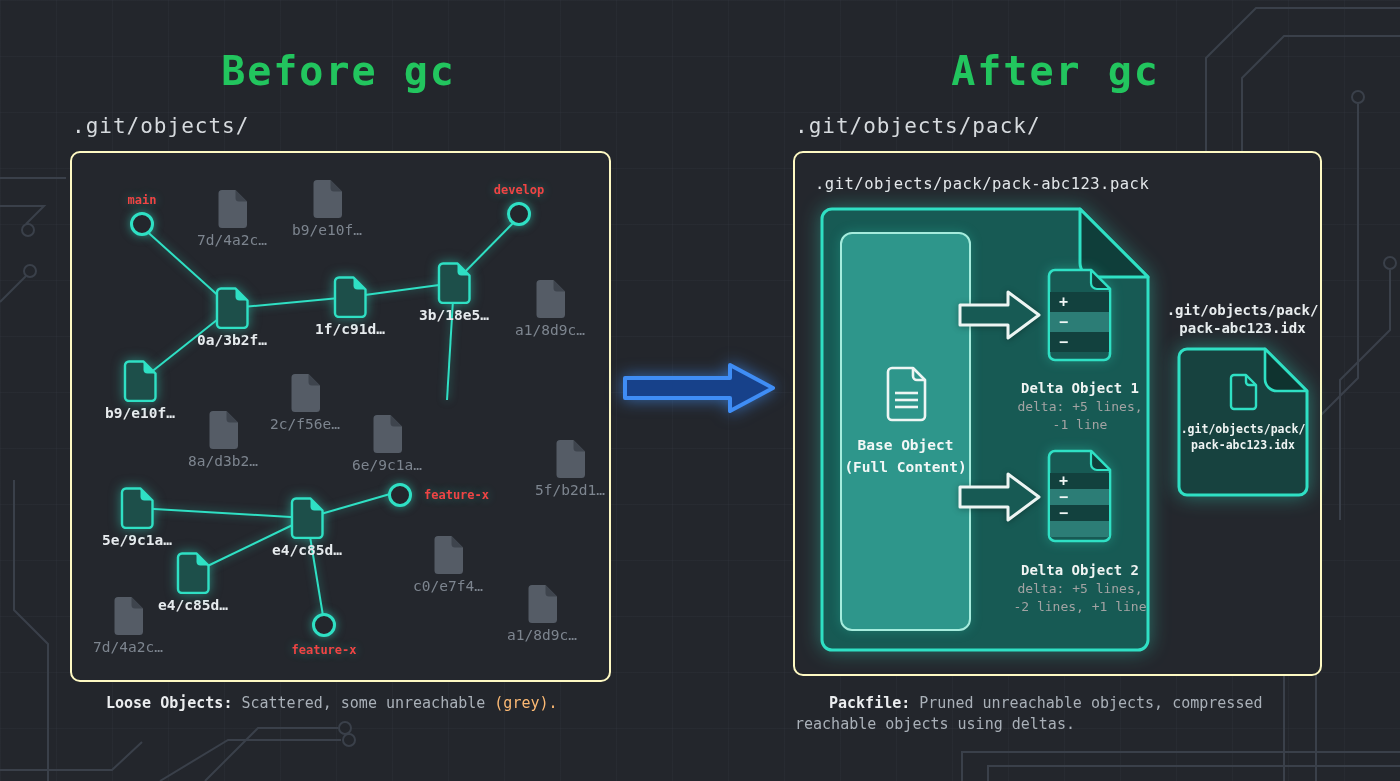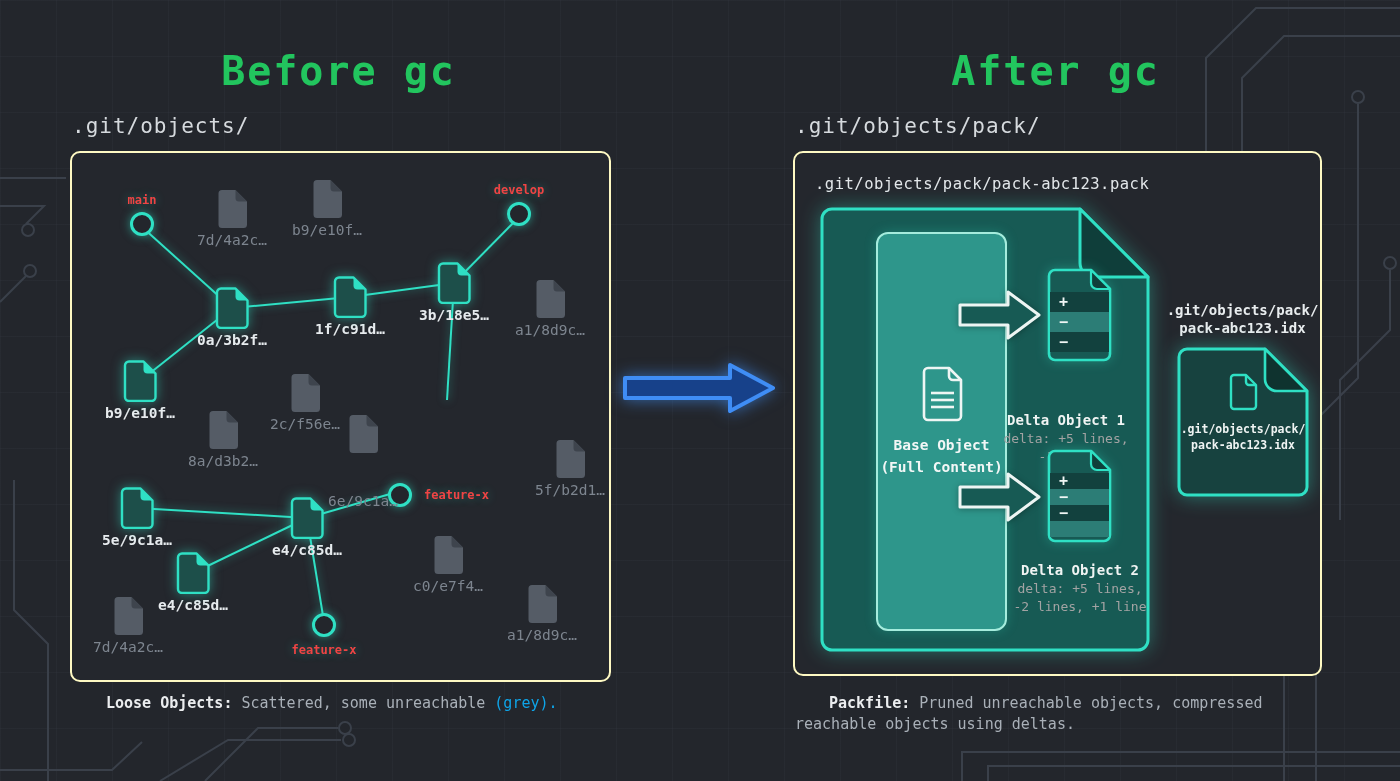--- a/index.html
+++ b/index.html
@@ -33,35 +33,35 @@
   .branch.row{flex-direction:row;width:auto;gap:12px;}
   .bcircle{width:18px;height:18px;border-radius:50%;border:3px solid #2fe0c4;background:#23262c;
     box-shadow:0 0 10px rgba(47,224,196,.55);flex:none;}
   .blabel{font-size:12px;font-weight:700;color:#ef4444;text-shadow:0 0 10px rgba(47,224,196,.4);
     white-space:nowrap;}
   .branch.col .bcircle{margin-top:5px;}
   .branch.col2 .blabel{margin-top:6px;}
 
   .caption{position:absolute;font-size:15px;color:#a9b0b8;line-height:21px;}
   .caption .lead{font-weight:700;color:#ebedef;margin-left:34px;}
-  .caption .dim{color:#0ea5e9;}
+  .caption .dim{color:#fdba74;}
 
   
   .gitgc{position:absolute;left:620px;top:310px;width:160px;text-align:center;
     font-size:30px;font-weight:700;color:#eef1f3;letter-spacing:2px;}
   .bluearrow{position:absolute;left:622px;top:362px;
     filter:drop-shadow(0 0 8px rgba(63,141,245,.65));}
 
   
   .rp-item{position:absolute;}
   .pack-title{position:absolute;left:20px;top:22px;font-size:15.5px;color:#e3e7ea;letter-spacing:.5px;}
   .packfile-svg{filter:drop-shadow(0 0 10px rgba(47,224,196,.4));}
   .base-object{position:absolute;left:45px;top:79px;width:127px;height:395px;border-radius:12px;
     background:#2e968b;border:2px solid #a5ecdd;display:flex;flex-direction:column;align-items:center;
-    box-shadow:0 0 12px rgba(47,224,196,.25);margin-left:36px;}
+    box-shadow:0 0 12px rgba(47,224,196,.25);}
   .base-object .doc{margin-top:132px;}
   .base-text{margin-top:12px;font-size:14.5px;font-weight:700;color:#f2f7f6;text-align:center;line-height:22px;}
   .warrow{position:absolute;filter:drop-shadow(0 1px 3px rgba(0,0,0,.3));}
   .delta-icon{position:absolute;width:65px;height:94px;}
   .delta-icon svg{position:absolute;inset:0;filter:drop-shadow(0 0 6px rgba(47,224,196,.35));}
   .stripes{position:absolute;left:3px;right:3px;top:24px;}
   .stripe{height:20px;line-height:20px;padding-left:9px;font-size:15px;font-weight:700;color:#f0f6f5;}
   .stripe.sm{height:16px;line-height:16px;}
   .s-dark{background:#12413e;}
   .s-light{background:#2c7d76;}
@@ -219,21 +219,21 @@
         </svg>
       <div class="flabel">2c/f56e…</div>
     </div>
     <div class="fnode grey" style="left:96px;top:257px;">
       <svg width="32" height="40" viewBox="0 0 32 40">
           <path d="M6 1 H19.5 L31 12.5 V35.5 a3.5 3.5 0 0 1 -3.5 3.5 H6 a3.5 3.5 0 0 1 -3.5 -3.5 V4.5 A3.5 3.5 0 0 1 6 1 Z" fill="#555c66"></path>
           <path d="M19.5 1 V9 a3.5 3.5 0 0 0 3.5 3.5 H31 Z" fill="#3e444d"></path>
         </svg>
       <div class="flabel">8a/d3b2…</div>
     </div>
-    <div class="fnode grey" style="left:236px;top:261px;gap:36px;">
+    <div class="fnode grey" style="left:260px;top:261px;">
       <svg width="32" height="40" viewBox="0 0 32 40">
           <path d="M6 1 H19.5 L31 12.5 V35.5 a3.5 3.5 0 0 1 -3.5 3.5 H6 a3.5 3.5 0 0 1 -3.5 -3.5 V4.5 A3.5 3.5 0 0 1 6 1 Z" fill="#555c66"></path>
           <path d="M19.5 1 V9 a3.5 3.5 0 0 0 3.5 3.5 H31 Z" fill="#3e444d"></path>
         </svg>
       <div class="flabel">6e/9c1a…</div>
     </div>
     <div class="fnode grey" style="left:443px;top:286px;">
       <svg width="32" height="40" viewBox="0 0 32 40">
           <path d="M6 1 H19.5 L31 12.5 V35.5 a3.5 3.5 0 0 1 -3.5 3.5 H6 a3.5 3.5 0 0 1 -3.5 -3.5 V4.5 A3.5 3.5 0 0 1 6 1 Z" fill="#555c66"></path>
           <path d="M19.5 1 V9 a3.5 3.5 0 0 0 3.5 3.5 H31 Z" fill="#3e444d"></path>
@@ -308,21 +308,21 @@
       <svg width="65" height="94" viewBox="0 0 65 94">
         <path d="M8 2 H44 L63 21 V86 a6 6 0 0 1 -6 6 H8 A6 6 0 0 1 2 86 V8 A6 6 0 0 1 8 2 Z" fill="#175a54" stroke="#2fe0c4" stroke-width="2.6" stroke-linejoin="round"></path>
         <path d="M44 2 V15 a6 6 0 0 0 6 6 H63 Z" fill="#0f3e3a" stroke="#2fe0c4" stroke-width="2.2" stroke-linejoin="round"></path>
       </svg>
       <div class="stripes">
         <div class="stripe s-dark">+</div>
         <div class="stripe s-light">−</div>
         <div class="stripe s-dark">−</div>
       </div>
     </div>
-    <div class="delta-label" style="left:191px;top:226px;margin-top:32px;">
+    <div class="delta-label" style="left:205px;top:226px;">
       <div class="t">Delta Object 1</div>
       <div class="d">delta: +5 lines,</div>
       <div class="d">-1 line</div>
     </div>
 
     <div class="delta-icon" style="left:252px;top:296px;">
       <svg width="65" height="94" viewBox="0 0 65 94">
         <path d="M8 2 H44 L63 21 V86 a6 6 0 0 1 -6 6 H8 A6 6 0 0 1 2 86 V8 A6 6 0 0 1 8 2 Z" fill="#175a54" stroke="#2fe0c4" stroke-width="2.6" stroke-linejoin="round"></path>
         <path d="M44 2 V15 a6 6 0 0 0 6 6 H63 Z" fill="#0f3e3a" stroke="#2fe0c4" stroke-width="2.2" stroke-linejoin="round"></path>
       </svg>

